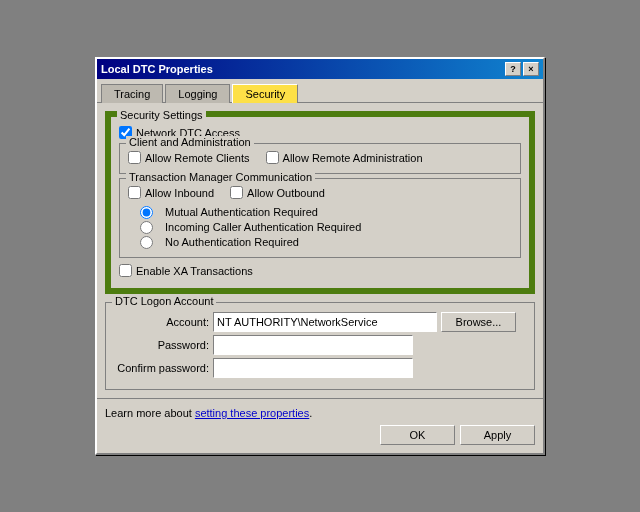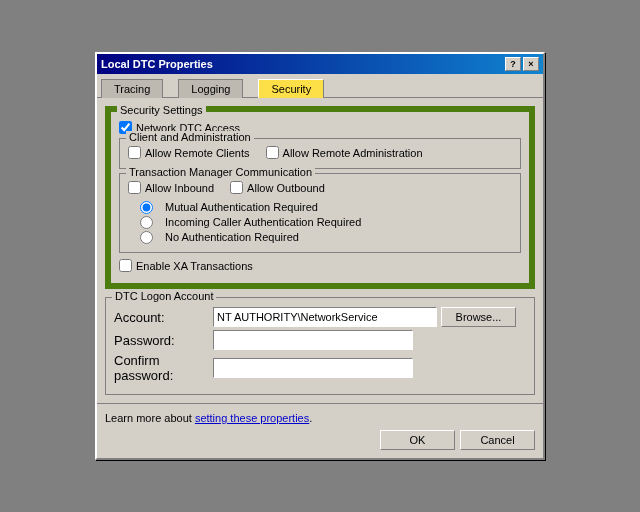--- a/index.html
+++ b/index.html
@@ -45,21 +45,20 @@
       align-items: center;
       justify-content: center;
       cursor: pointer;
       color: #000;
       font-weight: bold;
     }
     .tab-bar {
       display: flex;
       padding: 4px 4px 0 4px;
       background: #d4d0c8;
-      gap: 13px;
     }
     .tab {
       padding: 3px 12px;
       border: 1px solid #808080;
       border-bottom: none;
       background: #bdb9b0;
       cursor: pointer;
       font-size: 11px;
       position: relative;
       top: 1px;
@@ -166,22 +165,23 @@
       font-size: 11px;
       padding: 1px 3px;
     }
     .form-row {
       display: flex;
       align-items: center;
       margin: 3px 0;
       gap: 4px;
     }
     .form-label {
-      font-size: 13px;
+      font-size: 11px;
       width: 95px;
+      text-align: right;
     }
     .logon-group {
       border: 1px solid #808080;
       padding: 6px 8px 8px 8px;
       margin-top: 4px;
       position: relative;
     }
   </style>
 </head>
 <body>
@@ -275,16 +275,16 @@
       </div>
     </div>
   </div>
 
   <div class="bottom-bar">
     <div class="link-text">
       <span>Learn more about </span><a href="#">setting these properties</a><span>.</span>
     </div>
     <div class="btn-row">
       <button class="btn">OK</button>
-      <button class="btn">Cancel</button>
+      <button class="btn">Apply</button>
     </div>
   </div>
 </div>
 
 </body></html>

